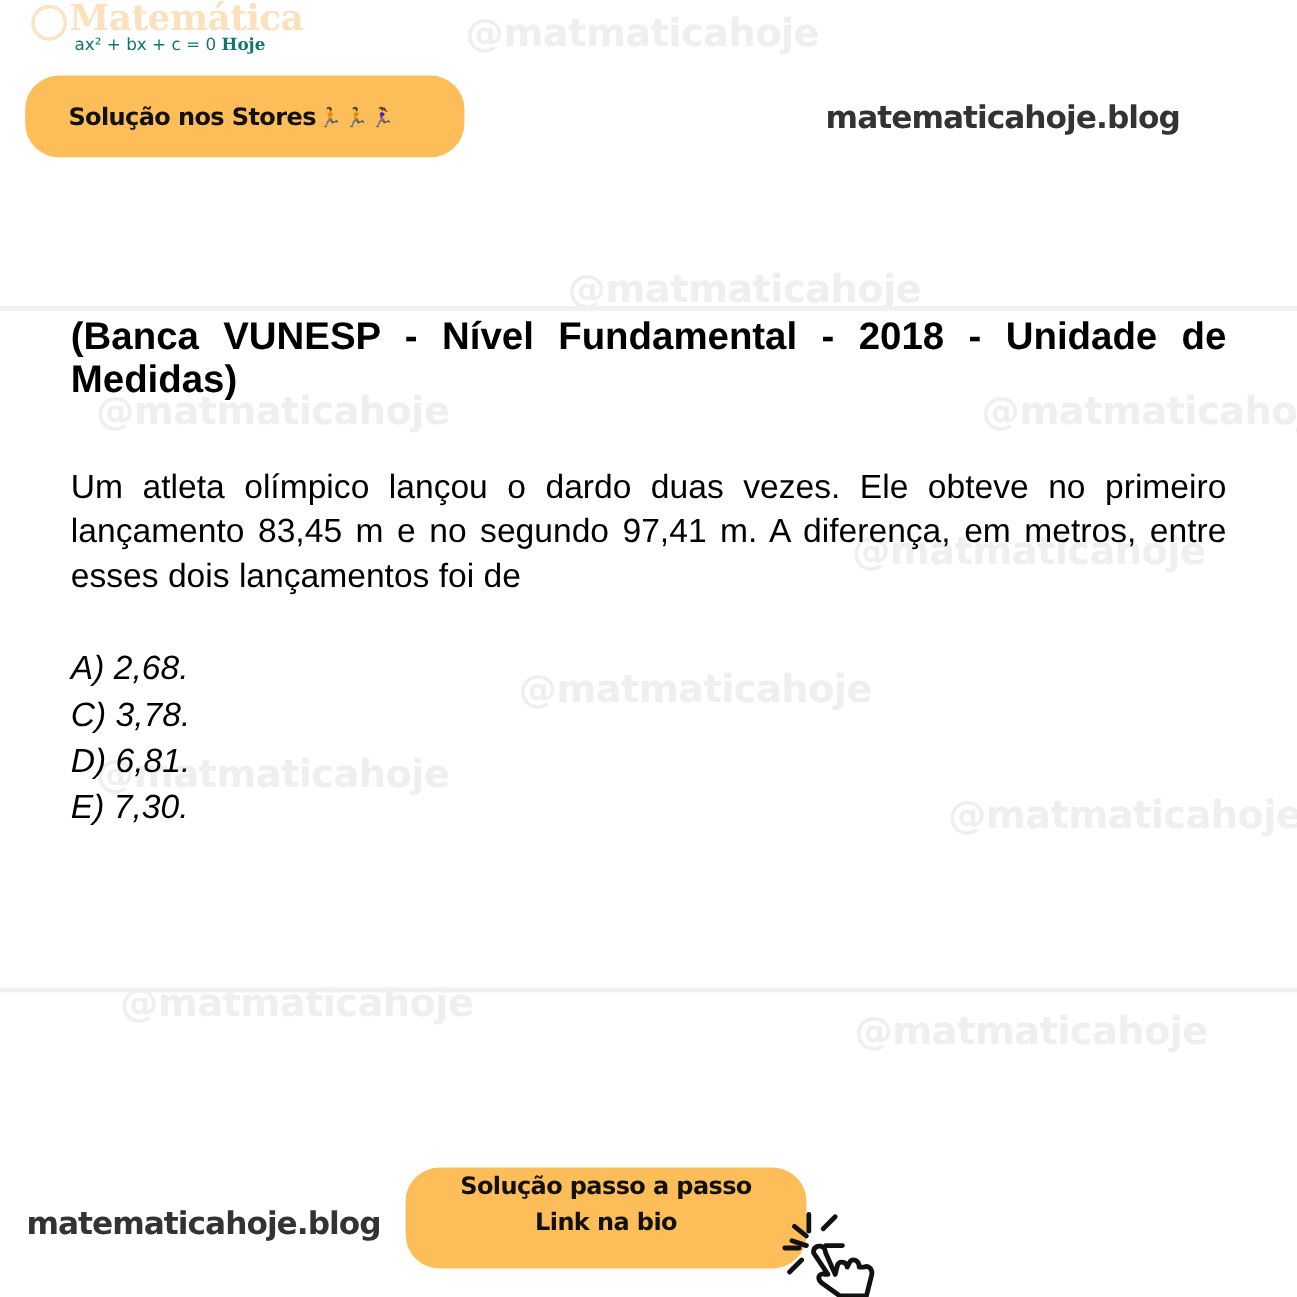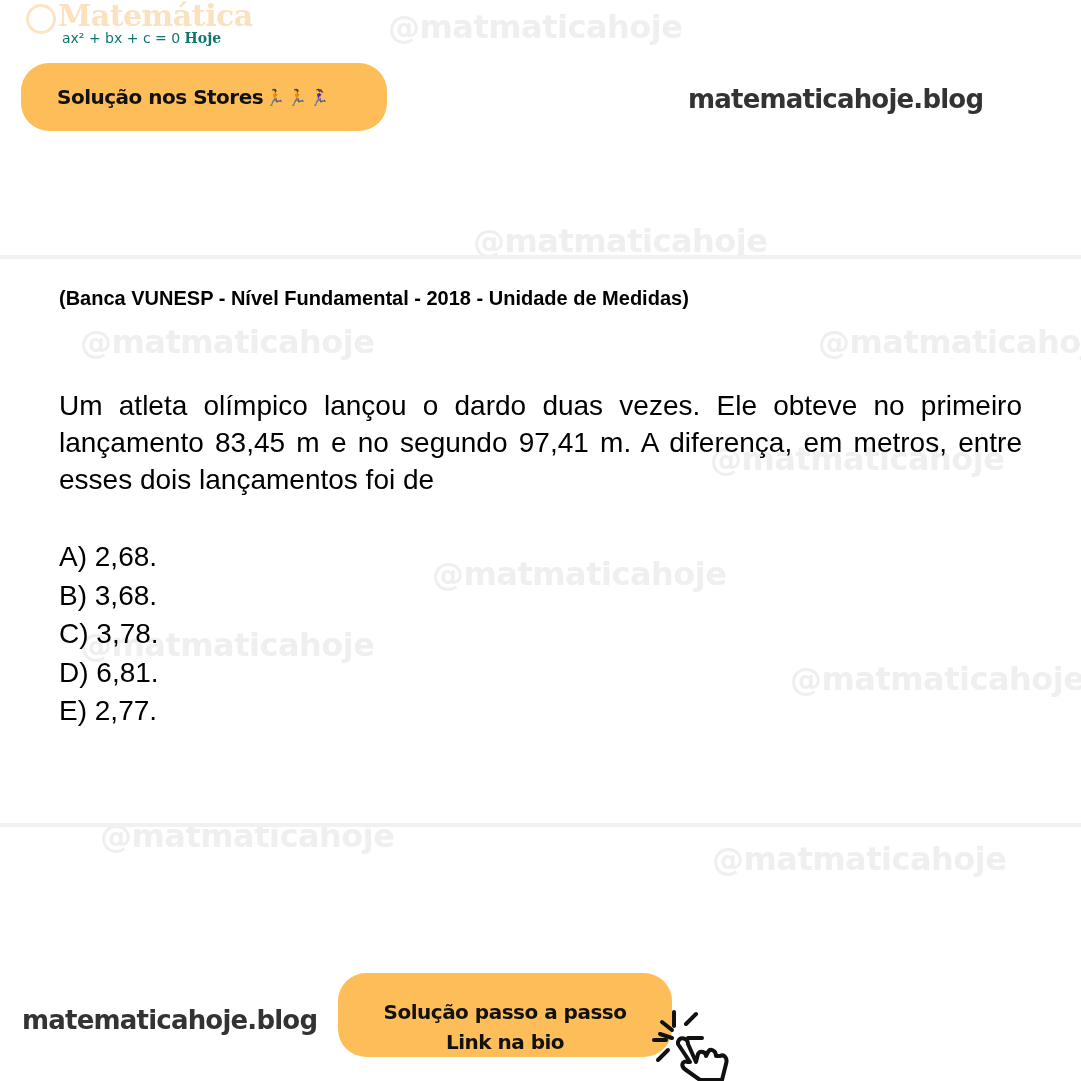--- a/index.html
+++ b/index.html
@@ -24,21 +24,21 @@
     position: absolute; left: 38px; top: 30px;
     font-family: "DejaVu Sans", sans-serif; font-size: 14px; color: #0f766e;
   }
   .logo-sub b { font-family: "DejaVu Serif", serif; }
   .watermark {
     position: absolute; font-family: "DejaVu Sans", sans-serif; font-weight: bold;
     font-size: 32px; color: #efefef; white-space: nowrap; letter-spacing: -0.5px;
   }
   .pill {
     position: absolute; background: #fdbd59; border-radius: 28px;
-    display: flex; align-items: center; justify-content: flex-end;
+    display: flex; align-items: center; justify-content: flex-start;
     font-family: "DejaVu Sans", sans-serif; font-weight: bold; color: #111;
   }
   .pill-top {
     left: 21px; top: 63px; width: 366px; height: 68px; font-size: 20px;
     justify-content: flex-start; padding-left: 36px; box-sizing: border-box;
     letter-spacing: -0.5px;
   }
   .runners { font-size: 16px; margin-left: 2px; letter-spacing: 2px; }
   .blog-top {
     position: absolute; left: 688px; top: 84px;
@@ -46,30 +46,30 @@
     font-size: 26px; color: #333; letter-spacing: -0.8px;
   }
   .sep {
     position: absolute; left: 0; width: 1081px; height: 4px; background: #f1f1f1;
   }
   .content {
     position: absolute; left: 59px; width: 963px;
     font-family: "Liberation Sans", sans-serif; color: #000;
   }
   .header {
-    top: 280px; font-size: 20px; font-weight: bold; line-height: 36px;
+    top: 262px; font-size: 32px; font-weight: bold; line-height: 36px;
     text-align: justify;
   }
   .question {
     top: 387px; font-size: 28px; line-height: 37px; text-align: justify;
   }
   .options {
     top: 538px; font-size: 28px; line-height: 38.5px;
   }
-  .option { display: block; }
+  .option { display: block; font-style: italic; }
   .blog-bottom {
     position: absolute; left: 22px; top: 1005px;
     font-family: "DejaVu Sans", sans-serif; font-weight: bold;
     font-size: 26px; color: #333; letter-spacing: -0.8px;
   }
   .pill-bottom {
     left: 338px; top: 973px; width: 334px; height: 84px; border-radius: 28px;
     flex-direction: column; font-size: 20px; line-height: 30px; letter-spacing: -0.5px;
   }
   .hand-icon {
@@ -105,24 +105,23 @@
 </div>
 <div class="blog-top">matematicahoje.blog</div>
 
 <div class="sep" style="top:255px;"></div>
 <div class="sep" style="top:823px;"></div>
 
 <div class="content header">(Banca VUNESP - Nível Fundamental - 2018 - Unidade de Medidas)</div>
 <div class="content question">Um atleta olímpico lançou o dardo duas vezes. Ele obteve no primeiro lançamento 83,45 m e no segundo 97,41 m. A diferença, em metros, entre esses dois lançamentos foi de</div>
 <div class="content options">
   <span class="option">A) 2,68.</span>
-  <span class="option">B) 3,68.</span>
   <span class="option">C) 3,78.</span>
   <span class="option">D) 6,81.</span>
-  <span class="option">E) 2,77.</span>
+  <span class="option">E) 7,30.</span>
 </div>
 
 <div class="blog-bottom">matematicahoje.blog</div>
 <div class="pill pill-bottom">
   <span>Solução passo a passo</span>
   <span>Link na bio</span>
 </div>
 <svg class="hand-icon" viewBox="0 0 95 81">
   <g stroke="#111" stroke-width="4" stroke-linecap="round" fill="none">
     <line x1="34" y1="12" x2="34" y2="26"></line>

